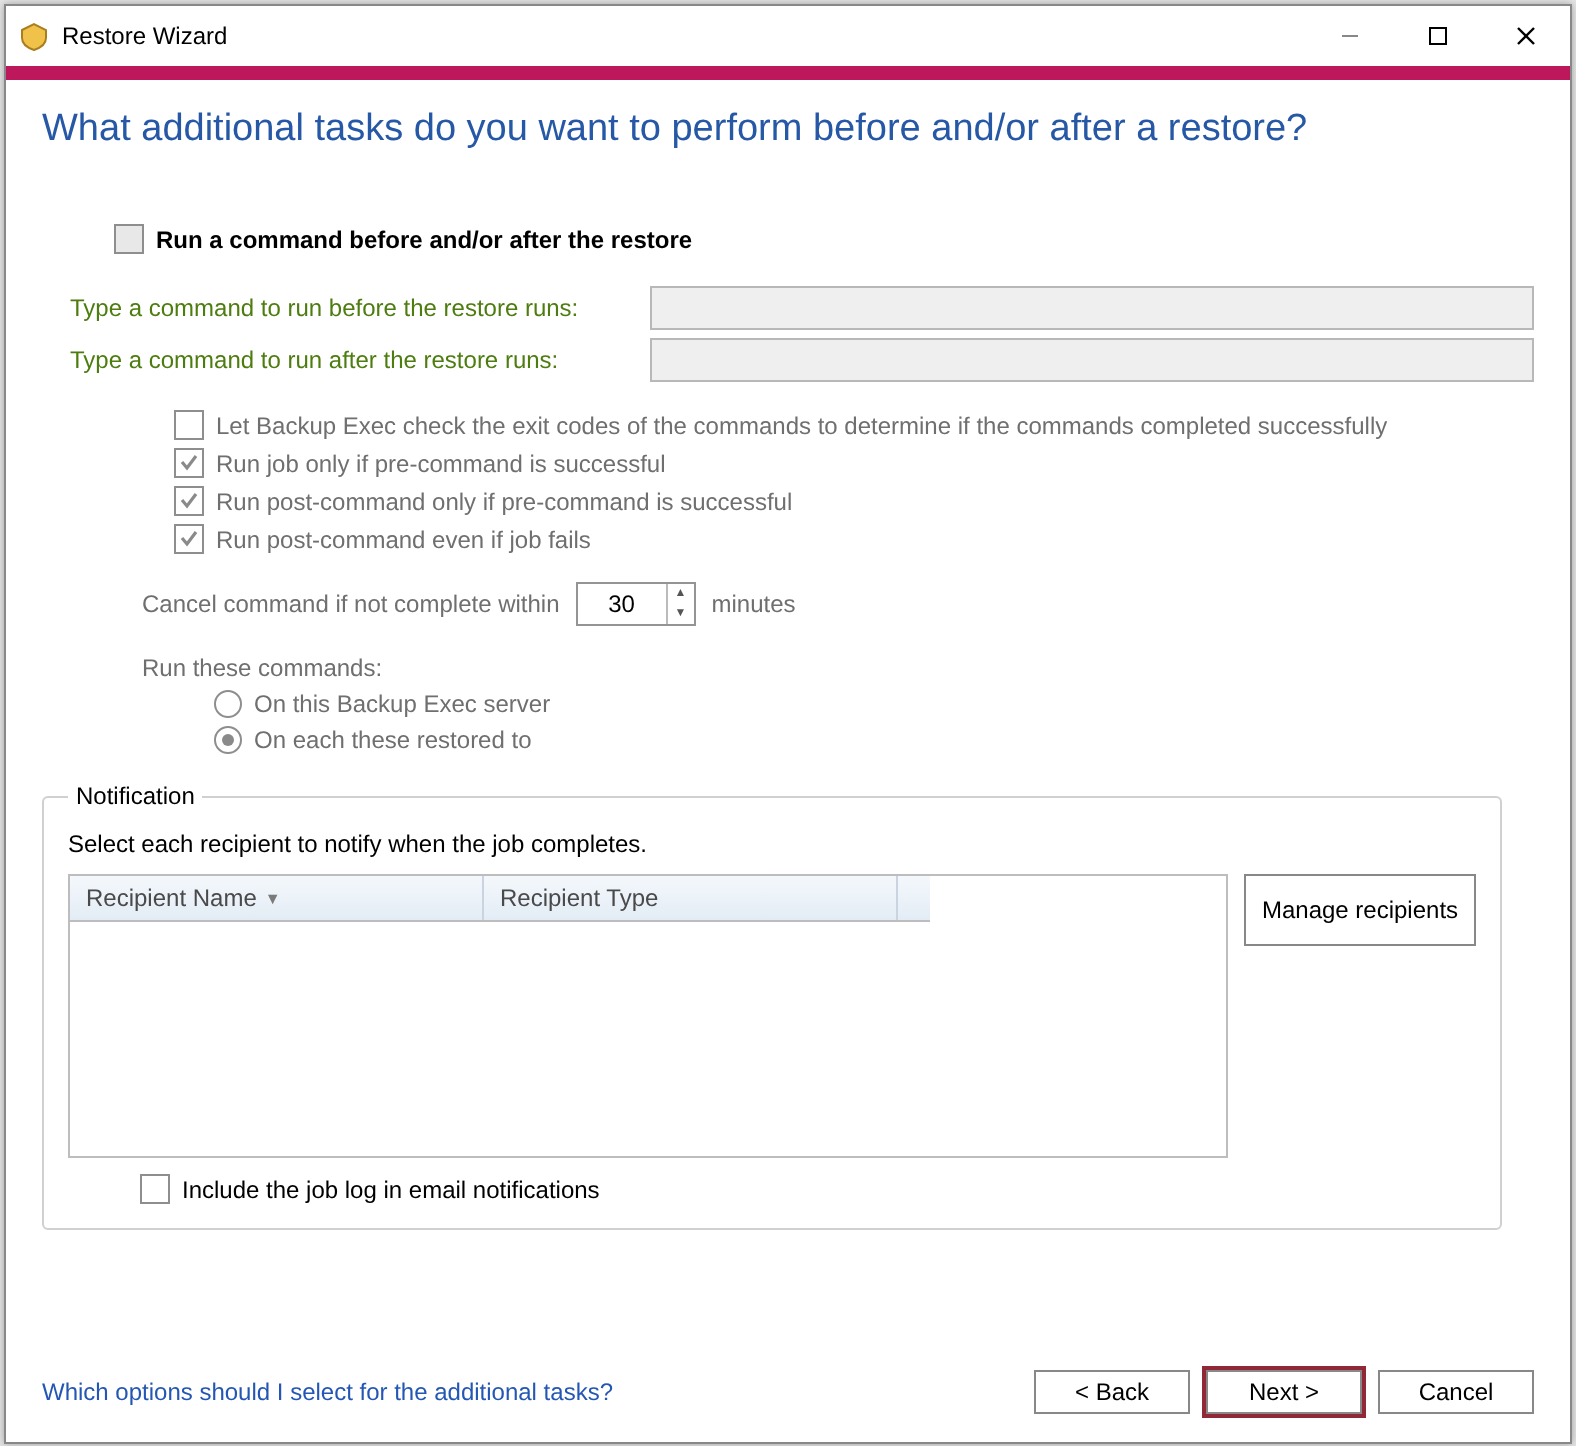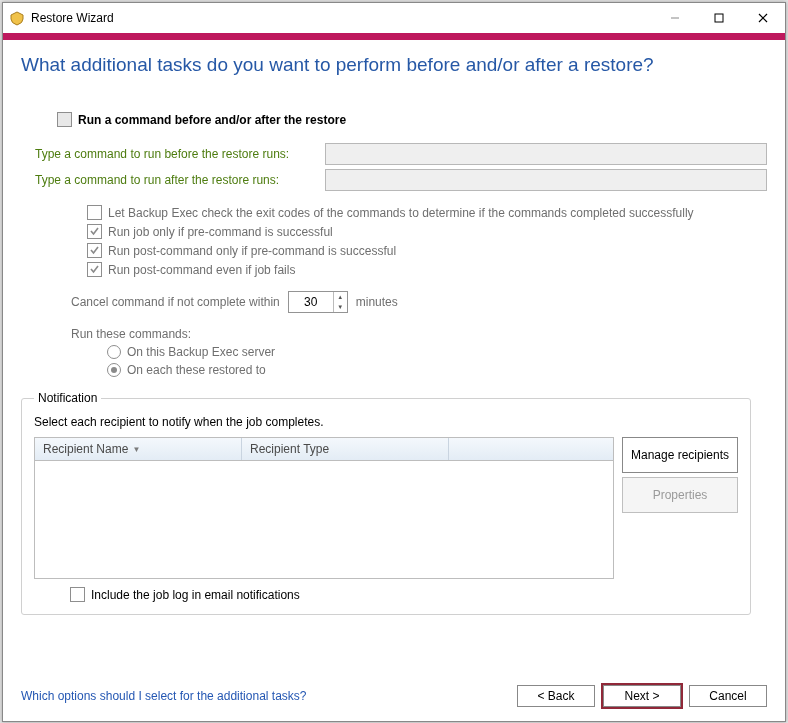--- a/index.html
+++ b/index.html
@@ -152,21 +152,20 @@
   .notif-top { margin-bottom: 8px; }
   .notif-body {
     display: flex;
     gap: 8px;
   }
   .table-wrap {
     flex: 1;
     border: 1px solid #bdbdbd;
     height: 140px;
     display: flex;
-    flex-direction: column;
   }
   .table-header {
     display: flex;
     background: linear-gradient(#f4f8fc, #e3ecf5);
     border-bottom: 1px solid #bdbdbd;
     height: 22px;
   }
   .th {
     padding: 3px 8px;
     border-right: 1px solid #c9d4e0;
@@ -351,21 +350,20 @@
             </div>
             <div class="th" style="width:190px">
               <span>Recipient Type</span>
             </div>
             <div class="th" style="flex:1;border-right:none"></div>
           </div>
           <div class="table-body"></div>
         </div>
         <div class="side-btns">
           <button class="btn">Manage recipients</button>
-          <button class="btn" disabled="">Properties</button>
         </div>
       </div>
       <div class="row" style="margin-top:8px">
         <span class="chk"></span>
         <span>Include the job log in email notifications</span>
       </div>
     </fieldset>
   </div>
 
   <div class="footer">

